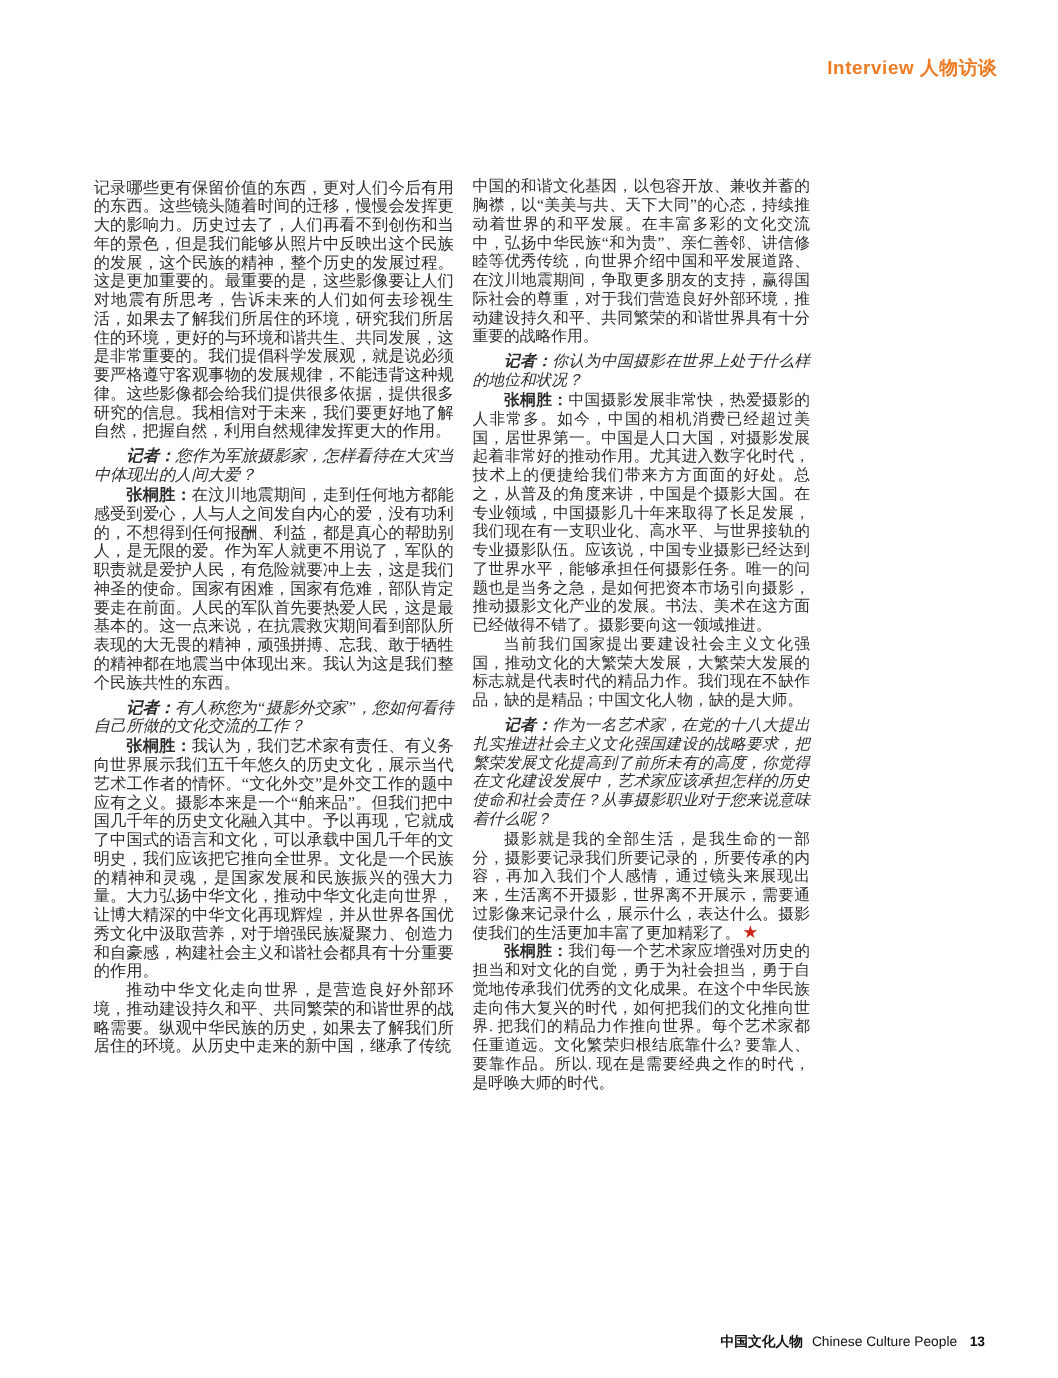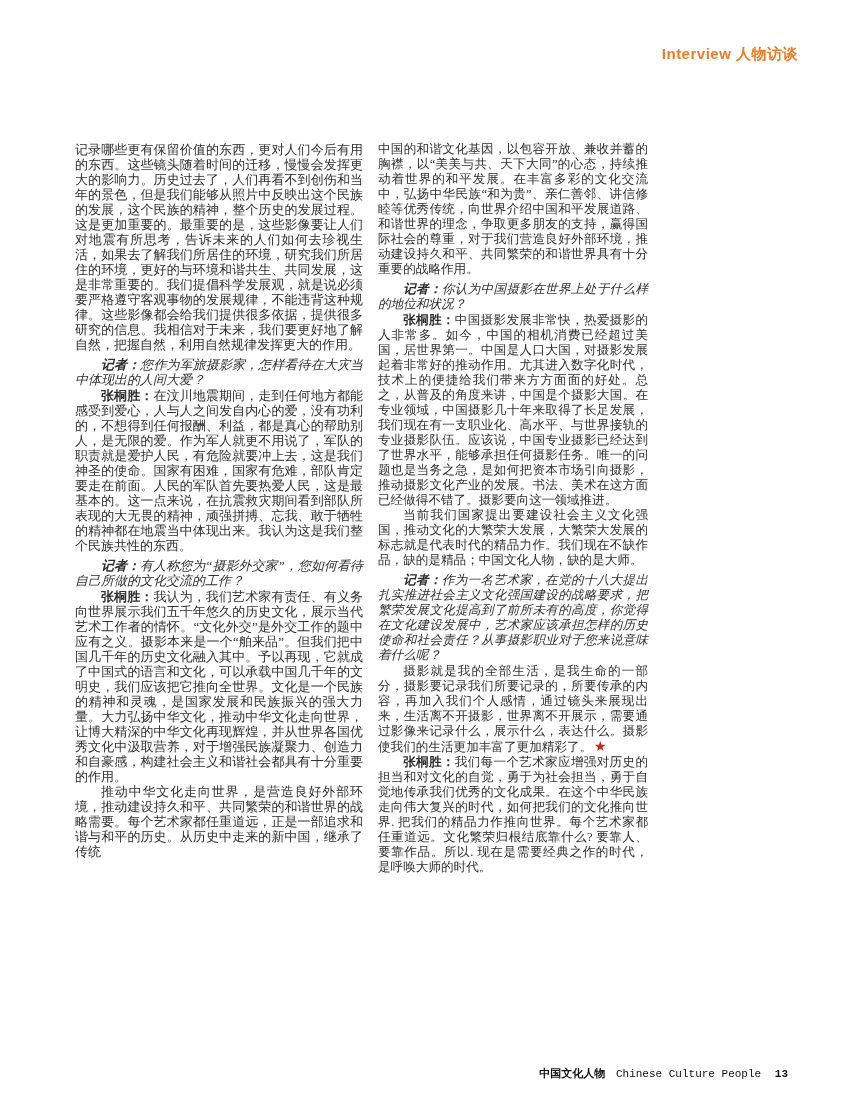--- a/index.html
+++ b/index.html
@@ -39,46 +39,46 @@
 
   .star{
     color:#CC2418;font-style:normal;
     font-family:"DejaVu Sans",sans-serif;
     font-size:14px;padding-left:2px;
   }
 
   .footer{
     position:absolute;top:1066px;right:58px;
     font-size:11px;color:#111111;
-    font-family:Liberation Mono, monospace;
+    font-family:Liberation Sans, sans-serif;
   }
   .footer .cn{font-weight:bold;}
   .footer .en{font-weight:normal;margin-left:4px;}
   .footer .pg{font-weight:bold;margin-left:7px;}
 </style>
 </head>
 <body>
 
 <div class="page">
 
   <div class="header">
     <span>Interview  人物访谈</span>
   </div>
 
   <div class="col col-left">
     <p class="para cont"><span>记录哪些更有保留价值的东西，更对人们今后有用的东西。这些镜头随着时间的迁移，慢慢会发挥更大的影响力。历史过去了，人们再看不到创伤和当年的景色，但是我们能够从照片中反映出这个民族的发展，这个民族的精神，整个历史的发展过程。这是更加重要的。最重要的是，这些影像要让人们对地震有所思考，告诉未来的人们如何去珍视生活，如果去了解我们所居住的环境，研究我们所居住的环境，更好的与环境和谐共生、共同发展，这是非常重要的。我们提倡科学发展观，就是说必须要严格遵守客观事物的发展规律，不能违背这种规律。这些影像都会给我们提供很多依据，提供很多研究的信息。我相信对于未来，我们要更好地了解自然，把握自然，利用自然规律发挥更大的作用。</span></p>
     <p class="para q"><b class="spk">记者：</b><span>您作为军旅摄影家，怎样看待在大灾当中体现出的人间大爱？</span></p>
     <p class="para a"><b class="spk">张桐胜：</b><span>在汶川地震期间，走到任何地方都能感受到爱心，人与人之间发自内心的爱，没有功利的，不想得到任何报酬、利益，都是真心的帮助别人，是无限的爱。作为军人就更不用说了，军队的职责就是爱护人民，有危险就要冲上去，这是我们神圣的使命。国家有困难，国家有危难，部队肯定要走在前面。人民的军队首先要热爱人民，这是最基本的。这一点来说，在抗震救灾期间看到部队所表现的大无畏的精神，顽强拼搏、忘我、敢于牺牲的精神都在地震当中体现出来。我认为这是我们整个民族共性的东西。</span></p>
     <p class="para q"><b class="spk">记者：</b><span>有人称您为“摄影外交家”，您如何看待自己所做的文化交流的工作？</span></p>
     <p class="para a"><b class="spk">张桐胜：</b><span>我认为，我们艺术家有责任、有义务向世界展示我们五千年悠久的历史文化，展示当代艺术工作者的情怀。“文化外交”是外交工作的题中应有之义。摄影本来是一个“舶来品”。但我们把中国几千年的历史文化融入其中。予以再现，它就成了中国式的语言和文化，可以承载中国几千年的文明史，我们应该把它推向全世界。文化是一个民族的精神和灵魂，是国家发展和民族振兴的强大力量。大力弘扬中华文化，推动中华文化走向世界，让博大精深的中华文化再现辉煌，并从世界各国优秀文化中汲取营养，对于增强民族凝聚力、创造力和自豪感，构建社会主义和谐社会都具有十分重要的作用。</span></p>
-    <p class="para a"><span>推动中华文化走向世界，是营造良好外部环境，推动建设持久和平、共同繁荣的和谐世界的战略需要。每个艺术家都任重道远，正是一部追求和谐与和平的历史。从历史中走来的新中国，继承了传统</span></p>
+    <p class="para a"><span>推动中华文化走向世界，是营造良好外部环境，推动建设持久和平、共同繁荣的和谐世界的战略需要。纵观中华民族的历史，如果去了解我们所居住的环境。从历史中走来的新中国，继承了传统</span></p>
   </div>
 
   <div class="col col-right">
-    <p class="para cont"><span>中国的和谐文化基因，以包容开放、兼收并蓄的胸襟，以“美美与共、天下大同”的心态，持续推动着世界的和平发展。在丰富多彩的文化交流中，弘扬中华民族“和为贵”、亲仁善邻、讲信修睦等优秀传统，向世界介绍中国和平发展道路、和谐世界的理念，争取更多朋友的支持，赢得国际社会的尊重，对于我们营造良好外部环境，推动建设持久和平、共同繁荣的和谐世界具有十分重要的战略作用。</span></p>
+    <p class="para cont"><span>中国的和谐文化基因，以包容开放、兼收并蓄的胸襟，以“美美与共、天下大同”的心态，持续推动着世界的和平发展。在丰富多彩的文化交流中，弘扬中华民族“和为贵”、亲仁善邻、讲信修睦等优秀传统，向世界介绍中国和平发展道路、在汶川地震期间，争取更多朋友的支持，赢得国际社会的尊重，对于我们营造良好外部环境，推动建设持久和平、共同繁荣的和谐世界具有十分重要的战略作用。</span></p>
     <p class="para q"><b class="spk">记者：</b><span>你认为中国摄影在世界上处于什么样的地位和状况？</span></p>
     <p class="para a"><b class="spk">张桐胜：</b><span>中国摄影发展非常快，热爱摄影的人非常多。如今，中国的相机消费已经超过美国，居世界第一。中国是人口大国，对摄影发展起着非常好的推动作用。尤其进入数字化时代，技术上的便捷给我们带来方方面面的好处。总之，从普及的角度来讲，中国是个摄影大国。在专业领域，中国摄影几十年来取得了长足发展，我们现在有一支职业化、高水平、与世界接轨的专业摄影队伍。应该说，中国专业摄影已经达到了世界水平，能够承担任何摄影任务。唯一的问题也是当务之急，是如何把资本市场引向摄影，推动摄影文化产业的发展。书法、美术在这方面已经做得不错了。摄影要向这一领域推进。</span></p>
     <p class="para a"><span>当前我们国家提出要建设社会主义文化强国，推动文化的大繁荣大发展，大繁荣大发展的标志就是代表时代的精品力作。我们现在不缺作品，缺的是精品；中国文化人物，缺的是大师。</span></p>
     <p class="para q"><b class="spk">记者：</b><span>作为一名艺术家，在党的十八大提出扎实推进社会主义文化强国建设的战略要求，把繁荣发展文化提高到了前所未有的高度，你觉得在文化建设发展中，艺术家应该承担怎样的历史使命和社会责任？从事摄影职业对于您来说意味着什么呢？</span></p>
     <p class="para a"><span>摄影就是我的全部生活，是我生命的一部分，摄影要记录我们所要记录的，所要传承的内容，再加入我们个人感情，通过镜头来展现出来，生活离不开摄影，世界离不开展示，需要通过影像来记录什么，展示什么，表达什么。摄影使我们的生活更加丰富了更加精彩了。</span><span class="star">★</span></p>
     <p class="para a"><b class="spk">张桐胜：</b><span>我们每一个艺术家应增强对历史的担当和对文化的自觉，勇于为社会担当，勇于自觉地传承我们优秀的文化成果。在这个中华民族走向伟大复兴的时代，如何把我们的文化推向世界. 把我们的精品力作推向世界。每个艺术家都任重道远。文化繁荣归根结底靠什么? 要靠人、要靠作品。所以. 现在是需要经典之作的时代，是呼唤大师的时代。</span></p>
   </div>
 
   <div class="footer">
     <span class="cn">中国文化人物</span>

